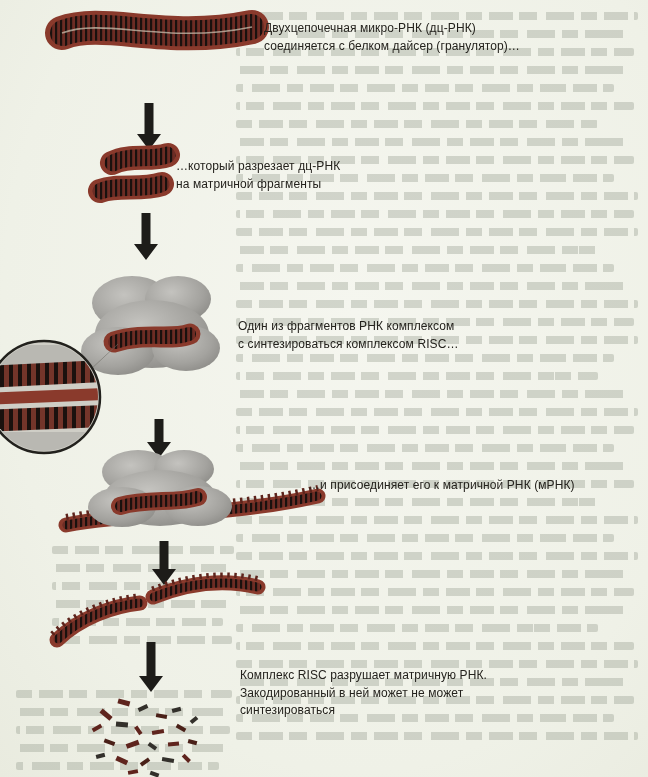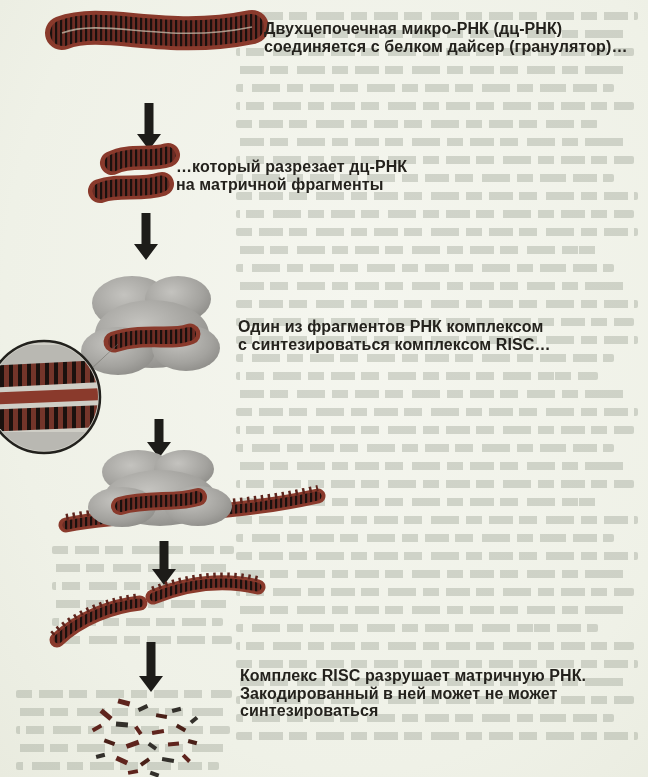--- a/index.html
+++ b/index.html
@@ -25,21 +25,21 @@
   }
   .bl:nth-child(2n){background-position:-19px 0;width:97%}
   .bl:nth-child(3n){background-position:-43px 0;width:99%}
   .bl:nth-child(5n){background-position:-64px 0;width:94%}
   .bl:nth-child(7n){width:90%}
   
   .art{position:absolute;left:0;top:0;z-index:1}
   
   .lbl{
     position:absolute;z-index:2;
-    font-weight:700;font-size:16px;line-height:17.5px;color:#24221d;
+    font-weight:400;font-size:12px;line-height:17.5px;color:#24221d;
     letter-spacing:.1px;
   }
   .ln{display:block;white-space:nowrap}
 </style>
 </head>
 <body>
 
 <div class="page">
 
   <div class="bleed bleed-right">
@@ -226,20 +226,21 @@
     <span class="ln">…который разрезает дц-РНК</span>
     <span class="ln">на матричной фрагменты</span>
   </div>
 
   <div class="lbl" style="left:238px;top:318px">
     <span class="ln">Один из фрагментов РНК комплексом</span>
     <span class="ln">с синтезироваться комплексом RISC…</span>
   </div>
 
   <div class="lbl" style="left:308px;top:477px">
+    <span class="ln">…и присоединяет его к матричной РНК (мРНК)</span>
   </div>
 
   <div class="lbl" style="left:240px;top:667px">
     <span class="ln">Комплекс RISC разрушает матричную РНК.</span>
     <span class="ln">Закодированный в ней может не может</span>
     <span class="ln">синтезироваться</span>
   </div>
 
 </div>
 

